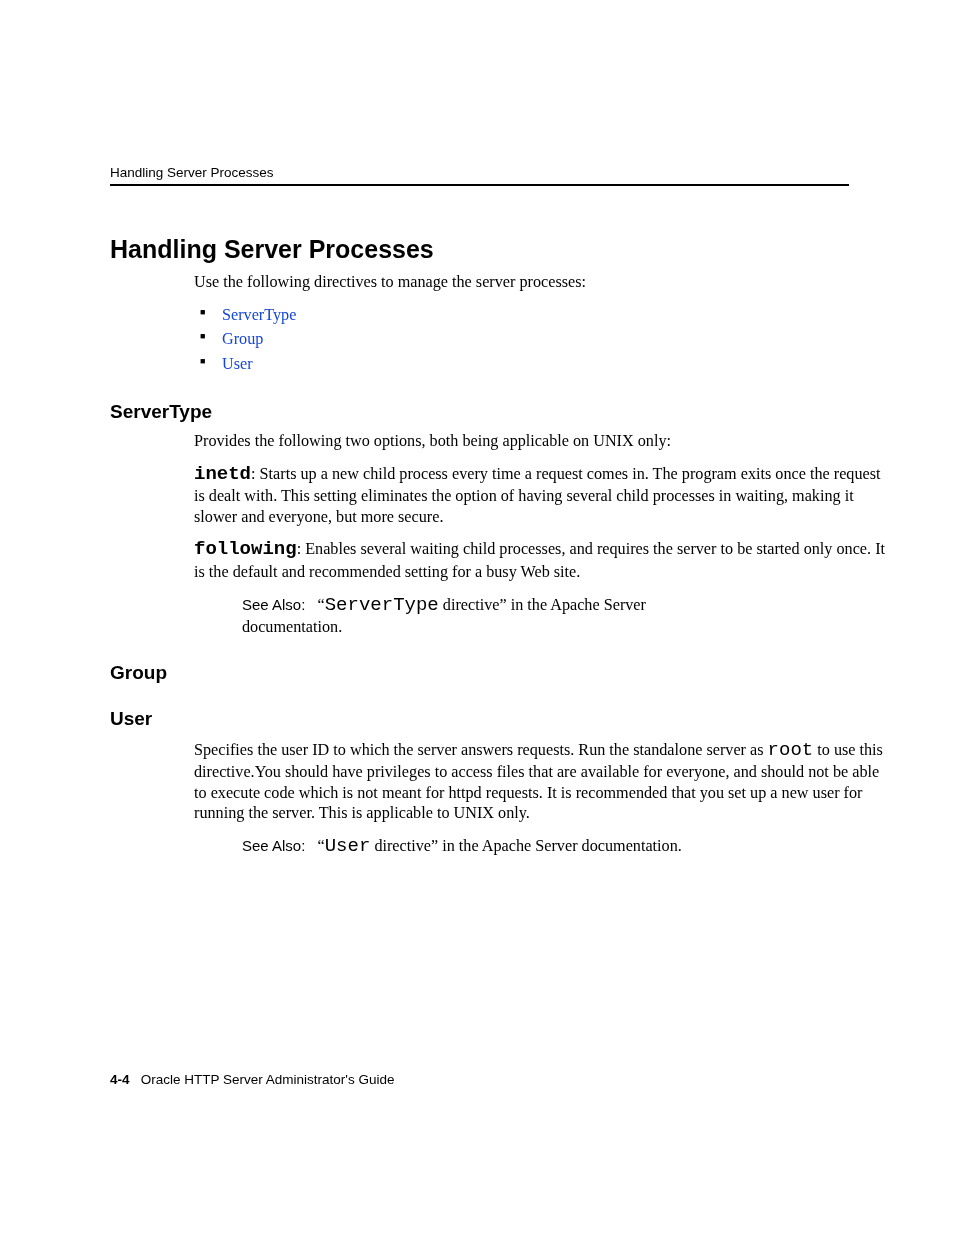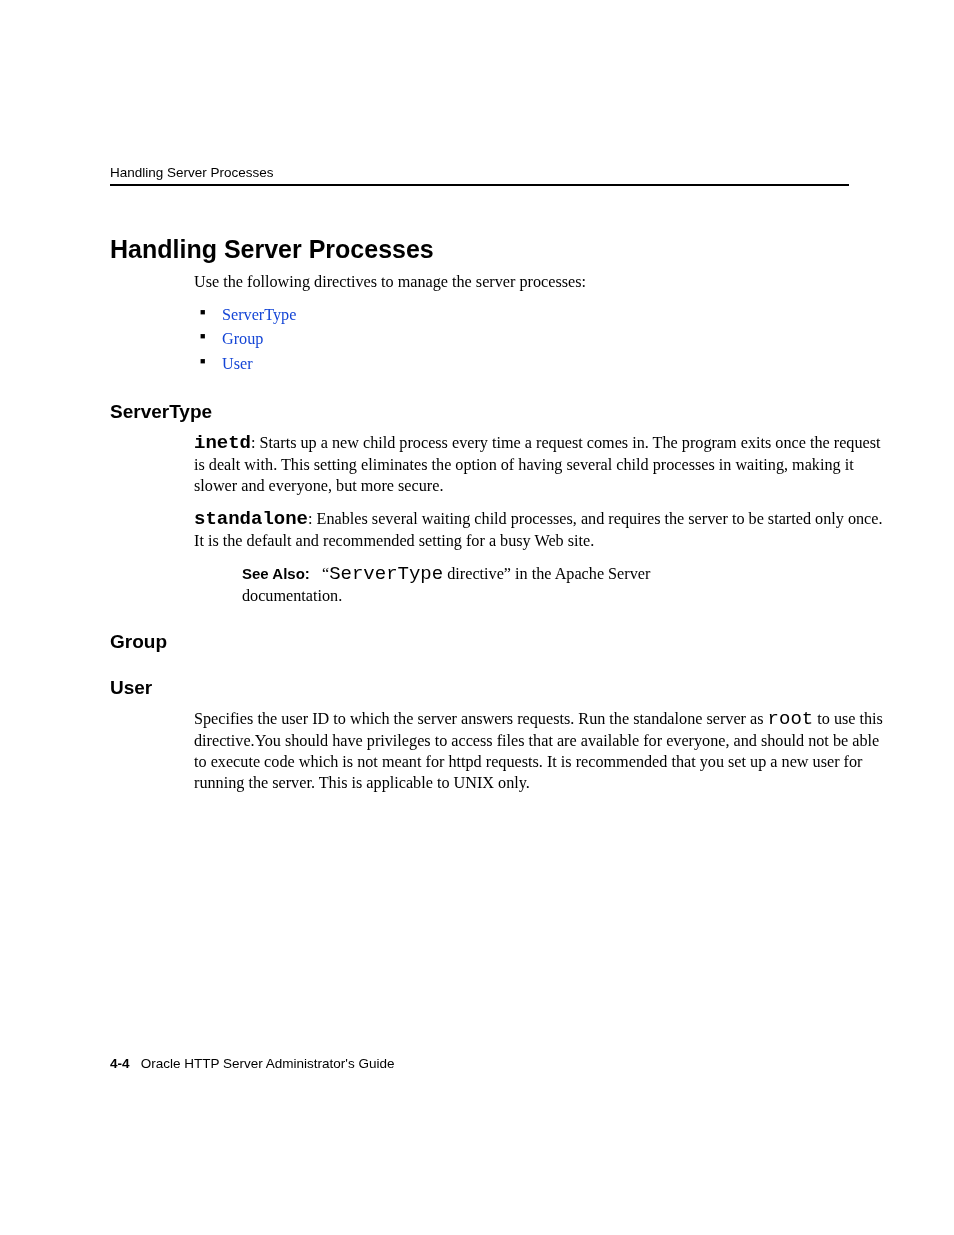--- a/index.html
+++ b/index.html
@@ -76,26 +76,26 @@
     font-family: "Courier New", Courier, monospace;
     font-size: 19px;
   }
   .bold { font-weight: bold; }
   .see-also-block {
     margin: 10px 0 10px 48px;
     max-width: 500px;
   }
   .see-label {
     font-family: Helvetica, Arial, sans-serif;
-    font-weight: bold;
+    font-weight: normal;
     font-size: 15px;
   }
   .footer {
     position: absolute;
-    bottom: 164px;
+    bottom: 148px;
     left: 110px;
     font-family: Helvetica, Arial, sans-serif;
     font-size: 13.5px;
   }
   .footer .pg {
     font-weight: bold;
   }
 </style>
 </head>
 <body>
@@ -111,39 +111,43 @@
     <div class="para">Use the following directives to manage the server processes:</div>
     <ul class="bullets">
       <li><a class="link">ServerType</a></li>
       <li><a class="link">Group</a></li>
       <li><a class="link">User</a></li>
     </ul>
   </div>
 
   <h2 class="h2">ServerType</h2>
   <div class="body-block">
+    <div class="para">Provides the following two options, both being applicable on UNIX only:</div>
     <div class="para">
       <span class="mono bold">inetd</span><span>: Starts up a new child process every time a request comes in. The program exits once the request is dealt with. This setting eliminates the option of having several child processes in waiting, making it slower and everyone, but more secure.</span>
     </div>
     <div class="para">
-      <span class="mono bold">standalone</span><span>: Enables several waiting child processes, and requires the server to be started only once. It is the default and recommended setting for a busy Web site.</span>
+      <span class="mono bold">following</span><span>: Enables several waiting child processes, and requires the server to be started only once. It is the default and recommended setting for a busy Web site.</span>
     </div>
     <div class="see-also-block">
       <span class="see-label">See Also:</span>&nbsp;&nbsp;&nbsp;<span>“</span><span class="mono">ServerType</span><span> directive” in the Apache Server documentation.</span>
     </div>
   </div>
 
   <h2 class="h2">Group</h2>
   <div class="body-block">
   </div>
 
   <h2 class="h2">User</h2>
   <div class="body-block">
     <div class="para">
       <span>Specifies the user ID to which the server answers requests. Run the standalone server as </span><span class="mono">root</span><span> to use this directive.You should have privileges to access files that are available for everyone, and should not be able to execute code which is not meant for httpd requests. It is recommended that you set up a new user for running the server. This is applicable to UNIX only.</span>
     </div>
+    <div class="see-also-block" style="max-width:560px">
+      <span class="see-label">See Also:</span>&nbsp;&nbsp;&nbsp;<span>“</span><span class="mono">User</span><span> directive” in the Apache Server documentation.</span>
+    </div>
   </div>
 
   <div class="footer">
     <span class="pg">4-4</span>&nbsp;&nbsp;&nbsp;<span>Oracle HTTP Server Administrator's Guide</span>
   </div>
 
 </div>
 
 </body></html>

